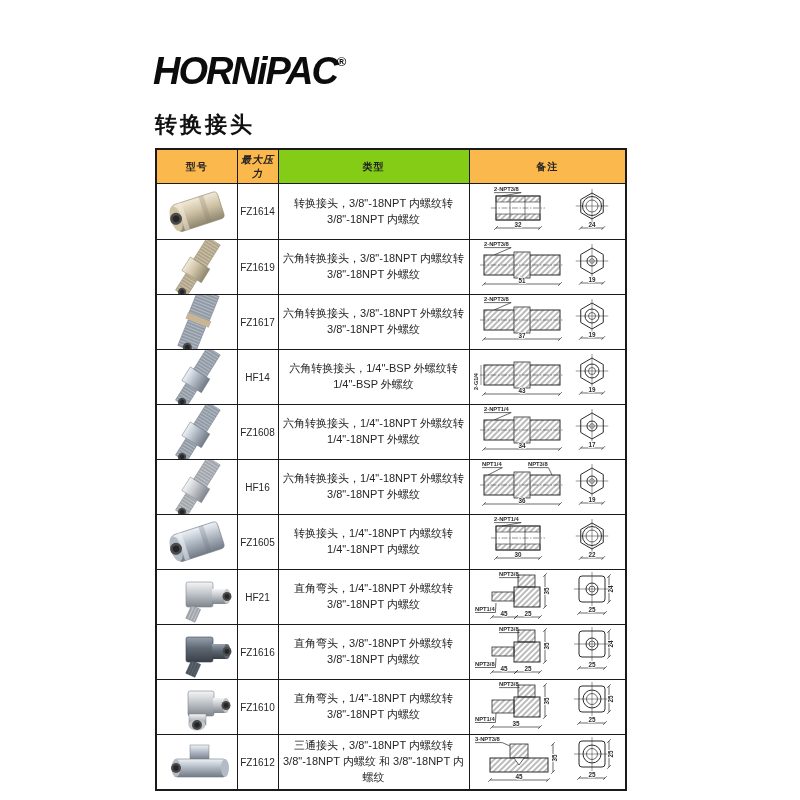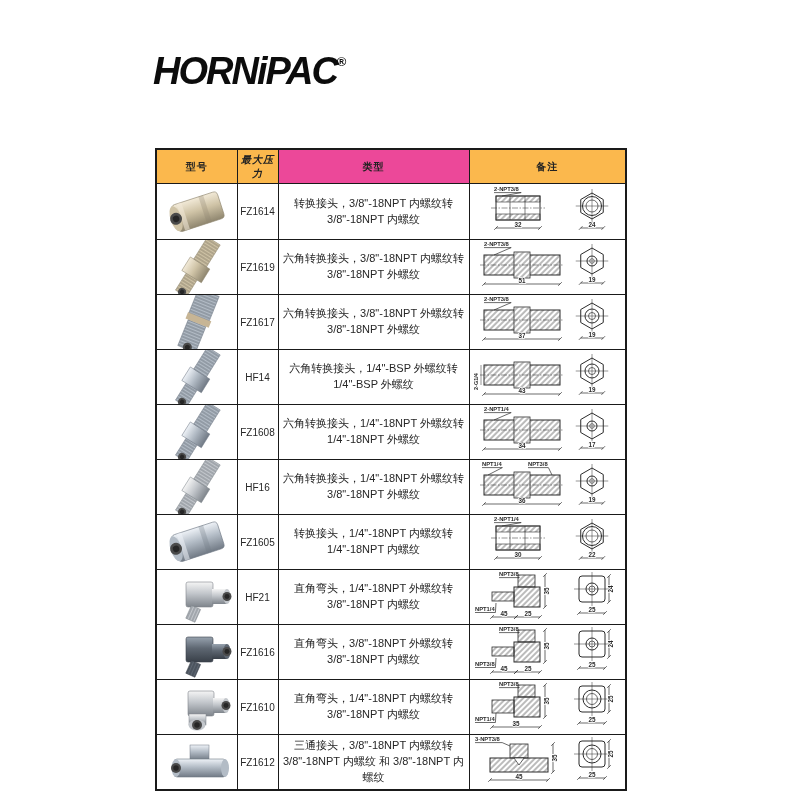--- a/index.html
+++ b/index.html
@@ -27,33 +27,34 @@
 </style>
 </head>
 <body>
 
 <div class="page">
 
   <div class="logo-row">
     <span class="logo-text">HORNiPAC</span><span class="reg">®</span>
   </div>
 
+  <div class="page-title">转换接头</div>
 
   <table class="products">
     <colgroup>
       <col style="width:81px">
         <col style="width:41px">
         <col style="width:191px">
         <col style="width:157px">
     </colgroup>
     <thead>
       <tr>
         <th style="background: rgb(251, 184, 77);">型号</th>
         <th style="background: rgb(251, 184, 77); font-style: italic;">最大压力</th>
-        <th style="background: #ec4899;">类型</th>
+        <th style="background: #84cc16;">类型</th>
         <th style="background: rgb(251, 184, 77); margin-top: 36px;">备注</th>
       </tr>
     </thead>
     <tbody id="table-body">
         <tr>
           <td class="c-photo">
             <svg width="70" height="54" viewBox="0 0 70 54">
               <defs>
                 <linearGradient id="g0" x1="0" y1="0" x2="0" y2="1">
                   <stop offset="0" stop-color="#f2ead8"></stop>

